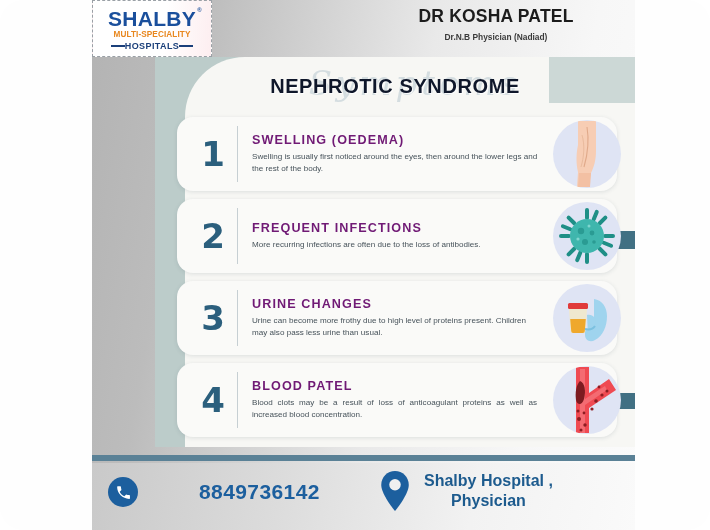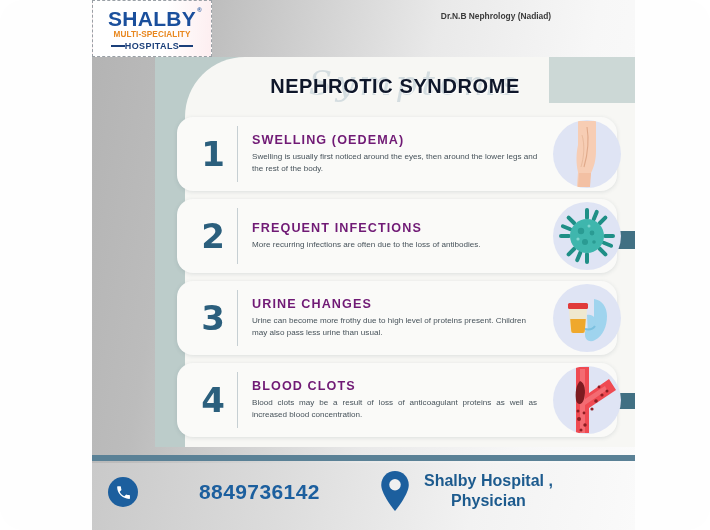--- a/index.html
+++ b/index.html
@@ -149,21 +149,22 @@
     </div>
     <div class="logo-multi">MULTI-SPECIALITY</div>
     <div class="logo-hosp-row">
       <span class="logo-rule"></span>
       <span class="logo-hospitals">HOSPITALS</span>
       <span class="logo-rule"></span>
     </div>
   </div>
 
   <div class="doctor-block">
-    <div class="doctor-qual">Dr.N.B Nephrology (Nadiad)</div>
+    <div class="doctor-name">DR KOSHA PATEL</div>
+    <div class="doctor-qual">Dr.N.B Physician (Nadiad)</div>
   </div>
 
   <div class="poster">
     <div class="poster-white"></div>
     <div class="poster-accent acc-top"></div>
     <div class="poster-accent acc1"></div>
     <div class="poster-accent acc2"></div>
     <div class="poster-accent acc3"></div>
     <div class="poster-accent acc4"></div>
 
@@ -244,21 +245,21 @@
             <path d="M33 30 c6 -1 9 3 9 8 c0 6 -3 11 -8 13" fill="#9fd4ee"></path>
             <path d="M31 44 c4 1 8 0 10 -3" stroke="#7cc1e0" stroke-width="2" fill="none"></path>
           </svg>
         </div>
       </div>
 
       <div class="card card-4">
         <div class="card-num">4</div>
         <div class="card-divider"></div>
         <div class="card-text">
-          <div class="card-title">BLOOD CLOTS</div>
+          <div class="card-title">BLOOD PATEL</div>
           <div class="card-body">Blood clots may be a result of loss of anticoagulant proteins as well as increased blood concentration.</div>
         </div>
         <div class="card-icon">
           <svg viewBox="0 0 66 66">
             <circle cx="33" cy="33" r="33" fill="#dfe4f4"></circle>
             <path d="M22 0 l13 0 l0 26 l20 -14 l7 11 l-27 18 l0 25 l-13 0 l0 -30z" fill="#ef4a52"></path>
             <path d="M26 2 l5 0 l0 30 l20 -13 l2 4 l-22 15 l0 28 l-5 0z" fill="#f8868c" opacity=".55"></path>
             <path d="M26 14 c5 2 6 10 4 18 c-2 7 -7 6 -8 1 c-1 -7 0 -15 4 -19z" fill="#7d1b20"></path>
             <g fill="#8e1d22">
               <circle cx="25" cy="52" r="2"></circle>

